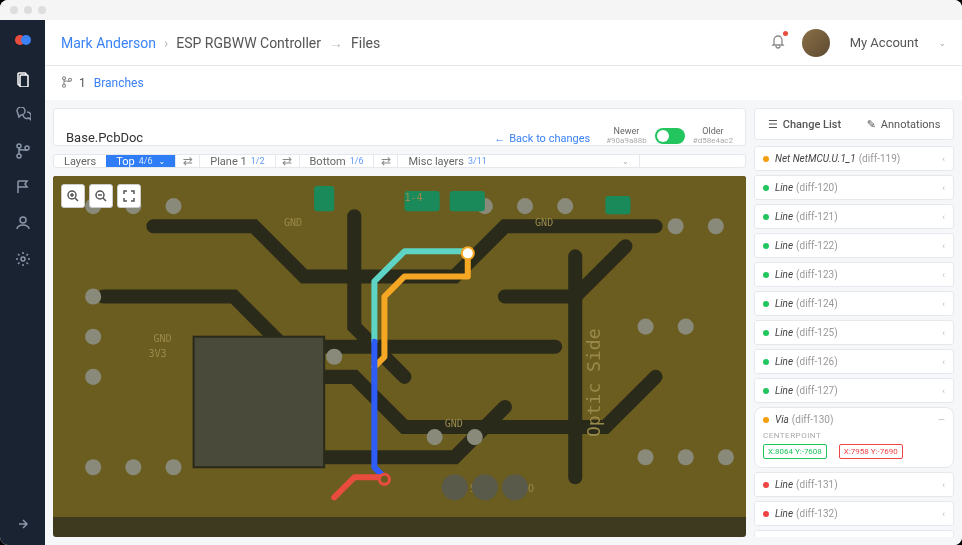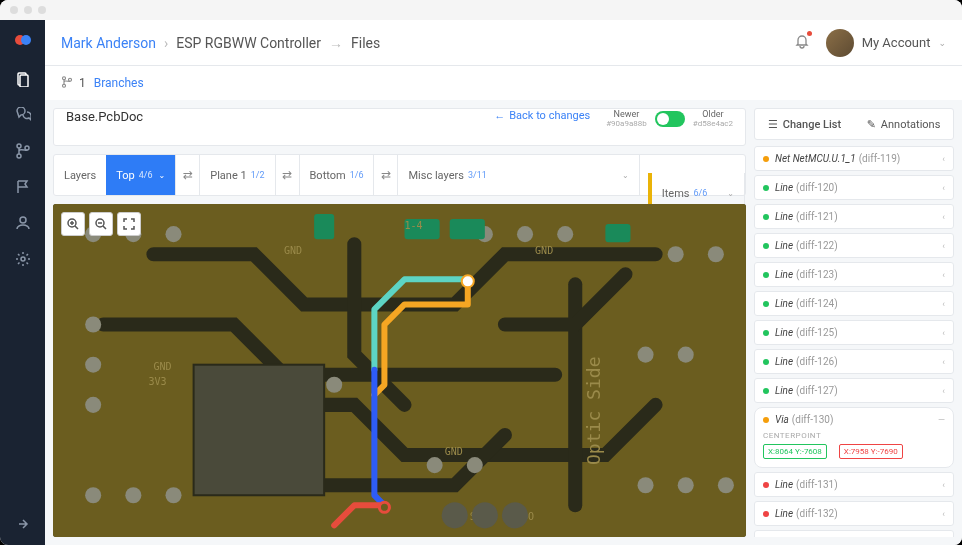--- a/index.html
+++ b/index.html
@@ -15,37 +15,37 @@
 .content { flex: 1; display: flex; flex-direction: column; min-width: 0; background: #f5f7f9; }
 .header { height: 46px; background: #fff; display: flex; align-items: center; padding: 0 16px; border-bottom: 1px solid #e5e8ec; }
 .breadcrumb { display: flex; align-items: center; gap: 8px; font-size: 14px; }
 .breadcrumb .link { color: #3b82f6; cursor: pointer; }
 .breadcrumb .sep { color: #bbb; }
 .breadcrumb .cur { color: #555; }
 .header-right { margin-left: auto; display: flex; align-items: center; gap: 16px; }
 .bell { position: relative; color: #888; cursor: pointer; }
 .bell::after { content: ''; position: absolute; top: -2px; right: -2px; width: 5px; height: 5px; background: #e74c3c; border-radius: 50%; }
 .avatar { width: 28px; height: 28px; border-radius: 50%; background: linear-gradient(135deg, #8b6f47, #5d4a32); }
-.account { display: flex; align-items: center; gap: 8px; color: #555; cursor: pointer; font-size: 13px; }
+.account { display: flex; align-items: center; gap: 20px; color: #555; cursor: pointer; font-size: 13px; }
 .subheader { height: 34px; background: #fff; display: flex; align-items: center; padding: 0 16px; font-size: 12px; }
 .branch-icon { color: #888; margin-right: 6px; }
 .branch-count { color: #555; margin-right: 8px; }
 .branches-link { color: #3b82f6; cursor: pointer; }
 .workspace { flex: 1; display: flex; padding: 8px; gap: 8px; min-height: 0; }
 .left-col { flex: 1; display: flex; flex-direction: column; gap: 8px; min-width: 0; }
 .right-col { width: 200px; display: flex; flex-direction: column; gap: 6px; }
-.doc-header { height: 38px; background: #fff; border: 1px solid #e5e8ec; border-radius: 3px; display: flex; align-items: flex-start; padding: 0 12px; }
+.doc-header { height: 38px; background: #fff; border: 1px solid #e5e8ec; border-radius: 3px; display: flex; align-items: flex-end; padding: 0 12px; }
 .doc-title { font-size: 13px; color: #333; }
 .back-link { margin-left: auto; color: #3b82f6; cursor: pointer; font-size: 11px; display: flex; align-items: center; gap: 4px; }
 .toggle-section { display: flex; align-items: center; gap: 8px; margin-left: 16px; font-size: 9px; }
 .toggle-label { display: flex; flex-direction: column; align-items: center; }
 .toggle-label .hash { color: #aaa; font-size: 8px; }
 .toggle { width: 30px; height: 16px; background: #22c55e; border-radius: 8px; position: relative; cursor: pointer; }
 .toggle::after { content: ''; position: absolute; width: 12px; height: 12px; background: #fff; border-radius: 50%; top: 2px; left: 2px; }
-.filters { height: 42px; background: #fff; border: 1px solid #e5e8ec; border-radius: 3px; display: flex; align-items: center; }
+.filters { height: 14px; background: #fff; border: 1px solid #e5e8ec; border-radius: 3px; display: flex; }
 .filter-label { padding: 0 10px; color: #666; font-size: 11px; }
 .filter-chip { height: 100%; display: flex; align-items: center; padding: 0 10px; border-right: 1px solid #e5e8ec; font-size: 11px; color: #666; cursor: pointer; position: relative; }
 .filter-chip.primary { background: #2e7cf6; color: #fff; }
 .filter-chip .count { margin-left: 4px; font-size: 9px; opacity: 0.8; }
 .filter-chip .caret { margin-left: 6px; color: #aaa; font-size: 8px; }
 .filter-chip.primary .caret { color: #fff; }
 .filter-icon { width: 24px; display: flex; justify-content: center; color: #888; border-right: 1px solid #e5e8ec; height: 100%; align-items: center; }
 .viewer { flex: 1; background: #3d3a1f; border-radius: 3px; position: relative; overflow: hidden; }
 .viewer-controls { position: absolute; top: 8px; left: 8px; display: flex; gap: 4px; z-index: 10; }
 .vc-btn { width: 24px; height: 24px; background: #fff; border: 1px solid #ccc; border-radius: 3px; display: flex; align-items: center; justify-content: center; color: #555; cursor: pointer; font-size: 11px; }

